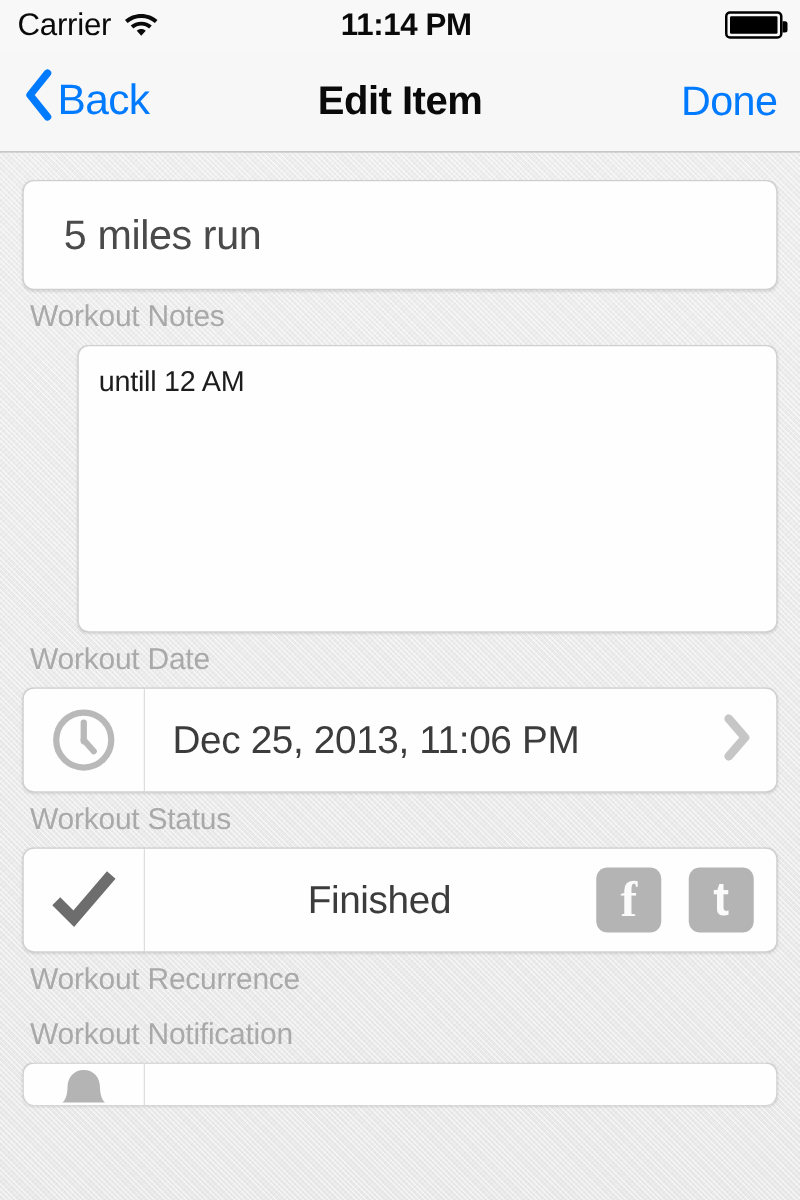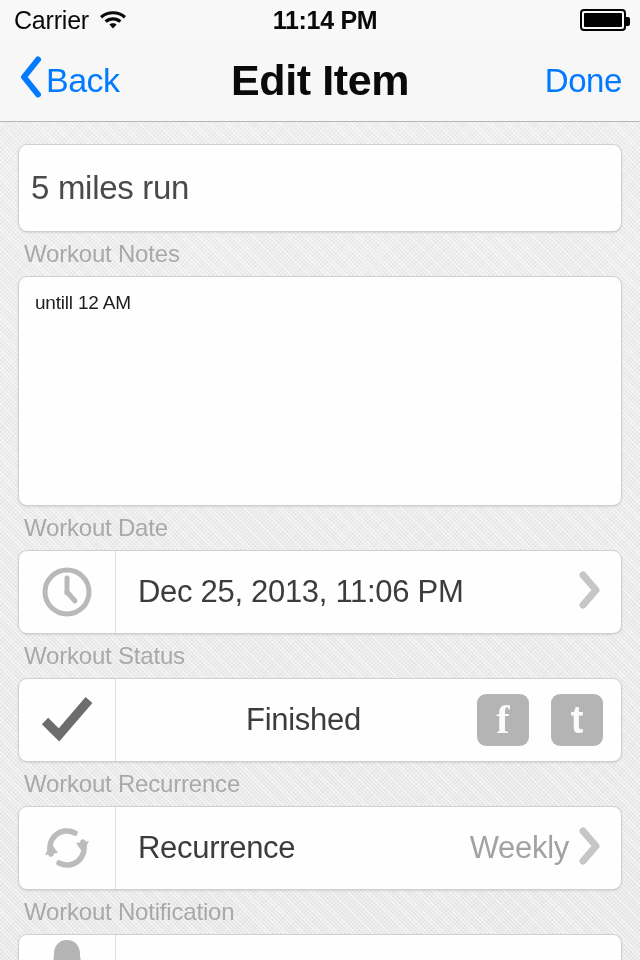--- a/index.html
+++ b/index.html
@@ -56,55 +56,56 @@
     position:relative;
   }
   .nav-back {
     display:flex; align-items:center; gap:4px;
     color:#007aff; font-size:34px; letter-spacing:-.5px;
     z-index:2; cursor:pointer;justify-content:center;
   }
   .nav-title {
     position:absolute; left:0; right:0; top:0; bottom:0;
     display:flex; align-items:center; justify-content:center;
-    font-size:43px; font-weight:bold; color:#0a0a0a; letter-spacing:-.4px;
+    font-size:32px; font-weight:bold; color:#0a0a0a; letter-spacing:-.4px;
   }
   .nav-done {
     margin-left:auto; z-index:2;
     color:#007aff; font-size:33px; letter-spacing:-.4px; cursor:pointer;
   }
 
   
   .content { padding:22px 18px 0 18px; }
 
   .card {
     background:#fefefe;
     border:1px solid #cfcfcf;
     border-radius:9px;
     box-shadow:0 1px 2px rgba(0,0,0,.10), inset 0 1px 0 #fff;
   }
 
   .title-field {
     height:88px;
     display:flex; align-items:center;
-    padding:0 12px;
+    padding:0 32px;
     font-size:33px; color:#4a4a4a; letter-spacing:-.3px;
   }
 
   .section-label {
     font-size:24px; color:#a9a9a9;
     padding:8px 2px 8px 6px;
     letter-spacing:-.2px;
   }
 
   .notes-field {
     height:230px;
     padding:14px 16px;
-    font-size:19px; color:#1d1d1d; letter-spacing:-.2px;
+    font-size:23px; color:#1d1d1d; letter-spacing:-.2px;
     line-height:1.25;
+    margin-left:44px;
   }
 
   .row {
     height:84px;
     display:flex; align-items:stretch;
     overflow:hidden;
   }
   .row-icon {
     width:97px;
     display:flex; align-items:center; justify-content:center;
@@ -215,39 +216,20 @@
       <div class="row-body">
         <span class="row-text centered">Finished</span>
         <div class="social">
           <div class="social-btn">f</div>
           <div class="social-btn tw">t</div>
         </div>
       </div>
     </div>
 
     <div class="section-label">Workout Recurrence</div>
-    <div class="card row">
-      <div class="row-icon">
-        <svg width="58" height="58" viewBox="0 0 58 58">
-          <path d="M13 35a17 17 0 0 1 24-21" fill="none" stroke="#bcbcbc" stroke-width="5.5" stroke-linecap="round"></path>
-          <path d="M45 23a17 17 0 0 1-24 21" fill="none" stroke="#bcbcbc" stroke-width="5.5" stroke-linecap="round"></path>
-          <path d="M13 24l-6 12 13-2z" fill="#bcbcbc"></path>
-          <path d="M45 34l6-12-13 2z" fill="#bcbcbc"></path>
-        </svg>
-      </div>
-      <div class="row-body">
-        <span class="row-text">Recurrence</span>
-        <span class="row-value">Weekly</span>
-        <span class="chevron">
-          <svg width="26" height="40" viewBox="0 0 26 40">
-            <path d="M6 5l13 15L6 35" fill="none" stroke="#c6c6c6" stroke-width="7" stroke-linecap="round" stroke-linejoin="round"></path>
-          </svg>
-        </span>
-      </div>
-    </div>
 
     <div class="section-label">Workout Notification</div>
     <div class="card row partial-row">
       <div class="row-icon">
         <svg width="50" height="50" viewBox="0 0 50 50" style="margin-top:14px">
           <path d="M25 6c-8 0-13 6-13 14 0 9-4 12-4 12h34s-4-3-4-12c0-8-5-14-13-14z" fill="#b4b4b4"></path>
         </svg>
       </div>
       <div class="row-body"></div>
     </div>

